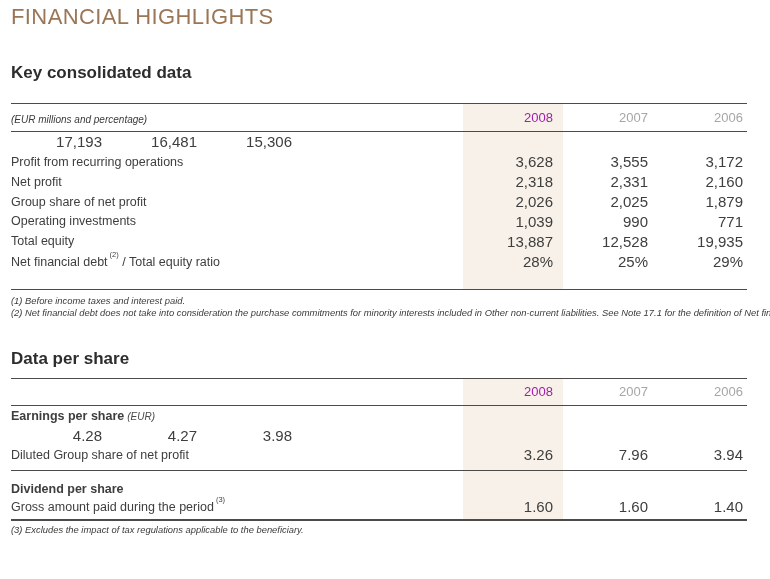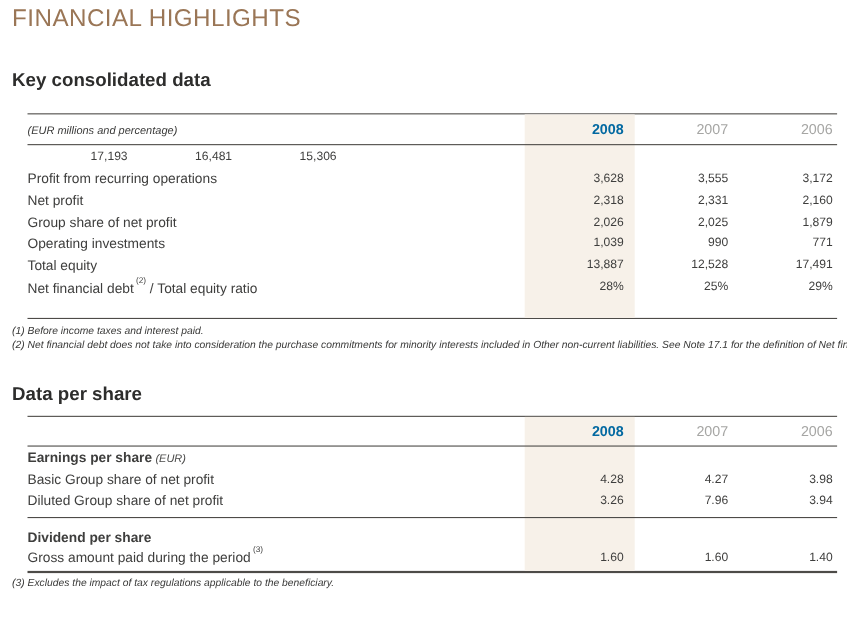--- a/index.html
+++ b/index.html
@@ -14,39 +14,39 @@
   .page-title {
     position:absolute; left:11px; top:4px;
     font-size:22px; font-weight:normal; letter-spacing:.4px;
     color:var(--accent,#9a7656);
   }
   .section-heading {
     position:absolute; left:11px;
     font-size:17px; font-weight:bold; color:#2d2d2c;
   }
   .tbl {
-    position:absolute; left:25px; width:736px;
+    position:absolute; left:11px; width:736px;
     border-top:1px solid var(--rule,#4d4b48);
   }
   .tbl-1 { top:103px; height:187px; border-bottom:1px solid var(--rule,#4d4b48); }
   .tbl-2 { top:378px; height:143px; border-bottom:2px solid var(--rule,#4d4b48); }
   .band {
     position:absolute; left:452px; top:0; bottom:0; width:100px;
     background:var(--highlight,#f7f1e9);
   }
   .row { position:relative; display:flex; align-items:center; }
   .hdr { align-items:flex-end; padding-bottom:6px; border-bottom:1px solid var(--rule,#4d4b48); }
   .tbl-1 .hdr { height:28px; }
   .tbl-2 .hdr { height:27px; }
   .tbl-1 .data { height:19.87px; }
   .unit { flex:1; font-style:italic; font-size:10px; color:#3a3a39; }
   .yr { width:95px; text-align:right; padding-right:4px; font-size:13px; color:var(--muted,#a6a6a4); }
-  .yr.cur { color:#0369a1; font-weight:bold; }
+  .yr.cur { color:#a21caf; font-weight:normal; }
   .lbl { flex:1; font-size:12.5px; }
-  .num { width:95px; text-align:right; padding-right:4px; font-size:11px; }
+  .num { width:95px; text-align:right; padding-right:4px; font-size:15px; }
   sup { font-size:7.5px; position:relative; top:-4px; margin-left:2px; }
   .grp { font-weight:bold; }
   .grp-unit { font-style:italic; font-weight:normal; font-size:10px; margin-left:3px; color:#4a4a49; }
   .row-eps-header { height:20px; }
   .row-eps { height:19px; }
   .sep { height:7px; border-bottom:1px solid var(--rule,#4d4b48); position:relative; }
   .gap { height:9px; }
   .row-div-header { height:17px; }
   .row-gross { height:19.5px; }
   .fnotes {
@@ -104,21 +104,21 @@
     <div class="lbl"><span>Operating investments</span></div>
     <div class="num">1,039</div>
     <div class="num">990</div>
     <div class="num">771</div>
   </div>
 
   <div class="row data">
     <div class="lbl"><span>Total equity</span></div>
     <div class="num">13,887</div>
     <div class="num">12,528</div>
-    <div class="num">17,491</div>
+    <div class="num">19,935</div>
   </div>
 
   <div class="row data">
     <div class="lbl"><span>Net financial debt</span><sup>(2)</sup><span> / Total equity ratio</span></div>
     <div class="num">28%</div>
     <div class="num">25%</div>
     <div class="num">29%</div>
   </div>
 </div>
 
@@ -137,21 +137,20 @@
     <div class="yr cur">2008</div>
     <div class="yr">2007</div>
     <div class="yr">2006</div>
   </div>
 
   <div class="row row-eps-header">
     <div class="lbl grp"><span>Earnings per share</span><span class="grp-unit">(EUR)</span></div>
   </div>
 
   <div class="row row-eps">
-    <div class="lbl"><span>Basic Group share of net profit</span></div>
     <div class="num">4.28</div>
     <div class="num">4.27</div>
     <div class="num">3.98</div>
   </div>
 
   <div class="row row-eps">
     <div class="lbl"><span>Diluted Group share of net profit</span></div>
     <div class="num">3.26</div>
     <div class="num">7.96</div>
     <div class="num">3.94</div>

